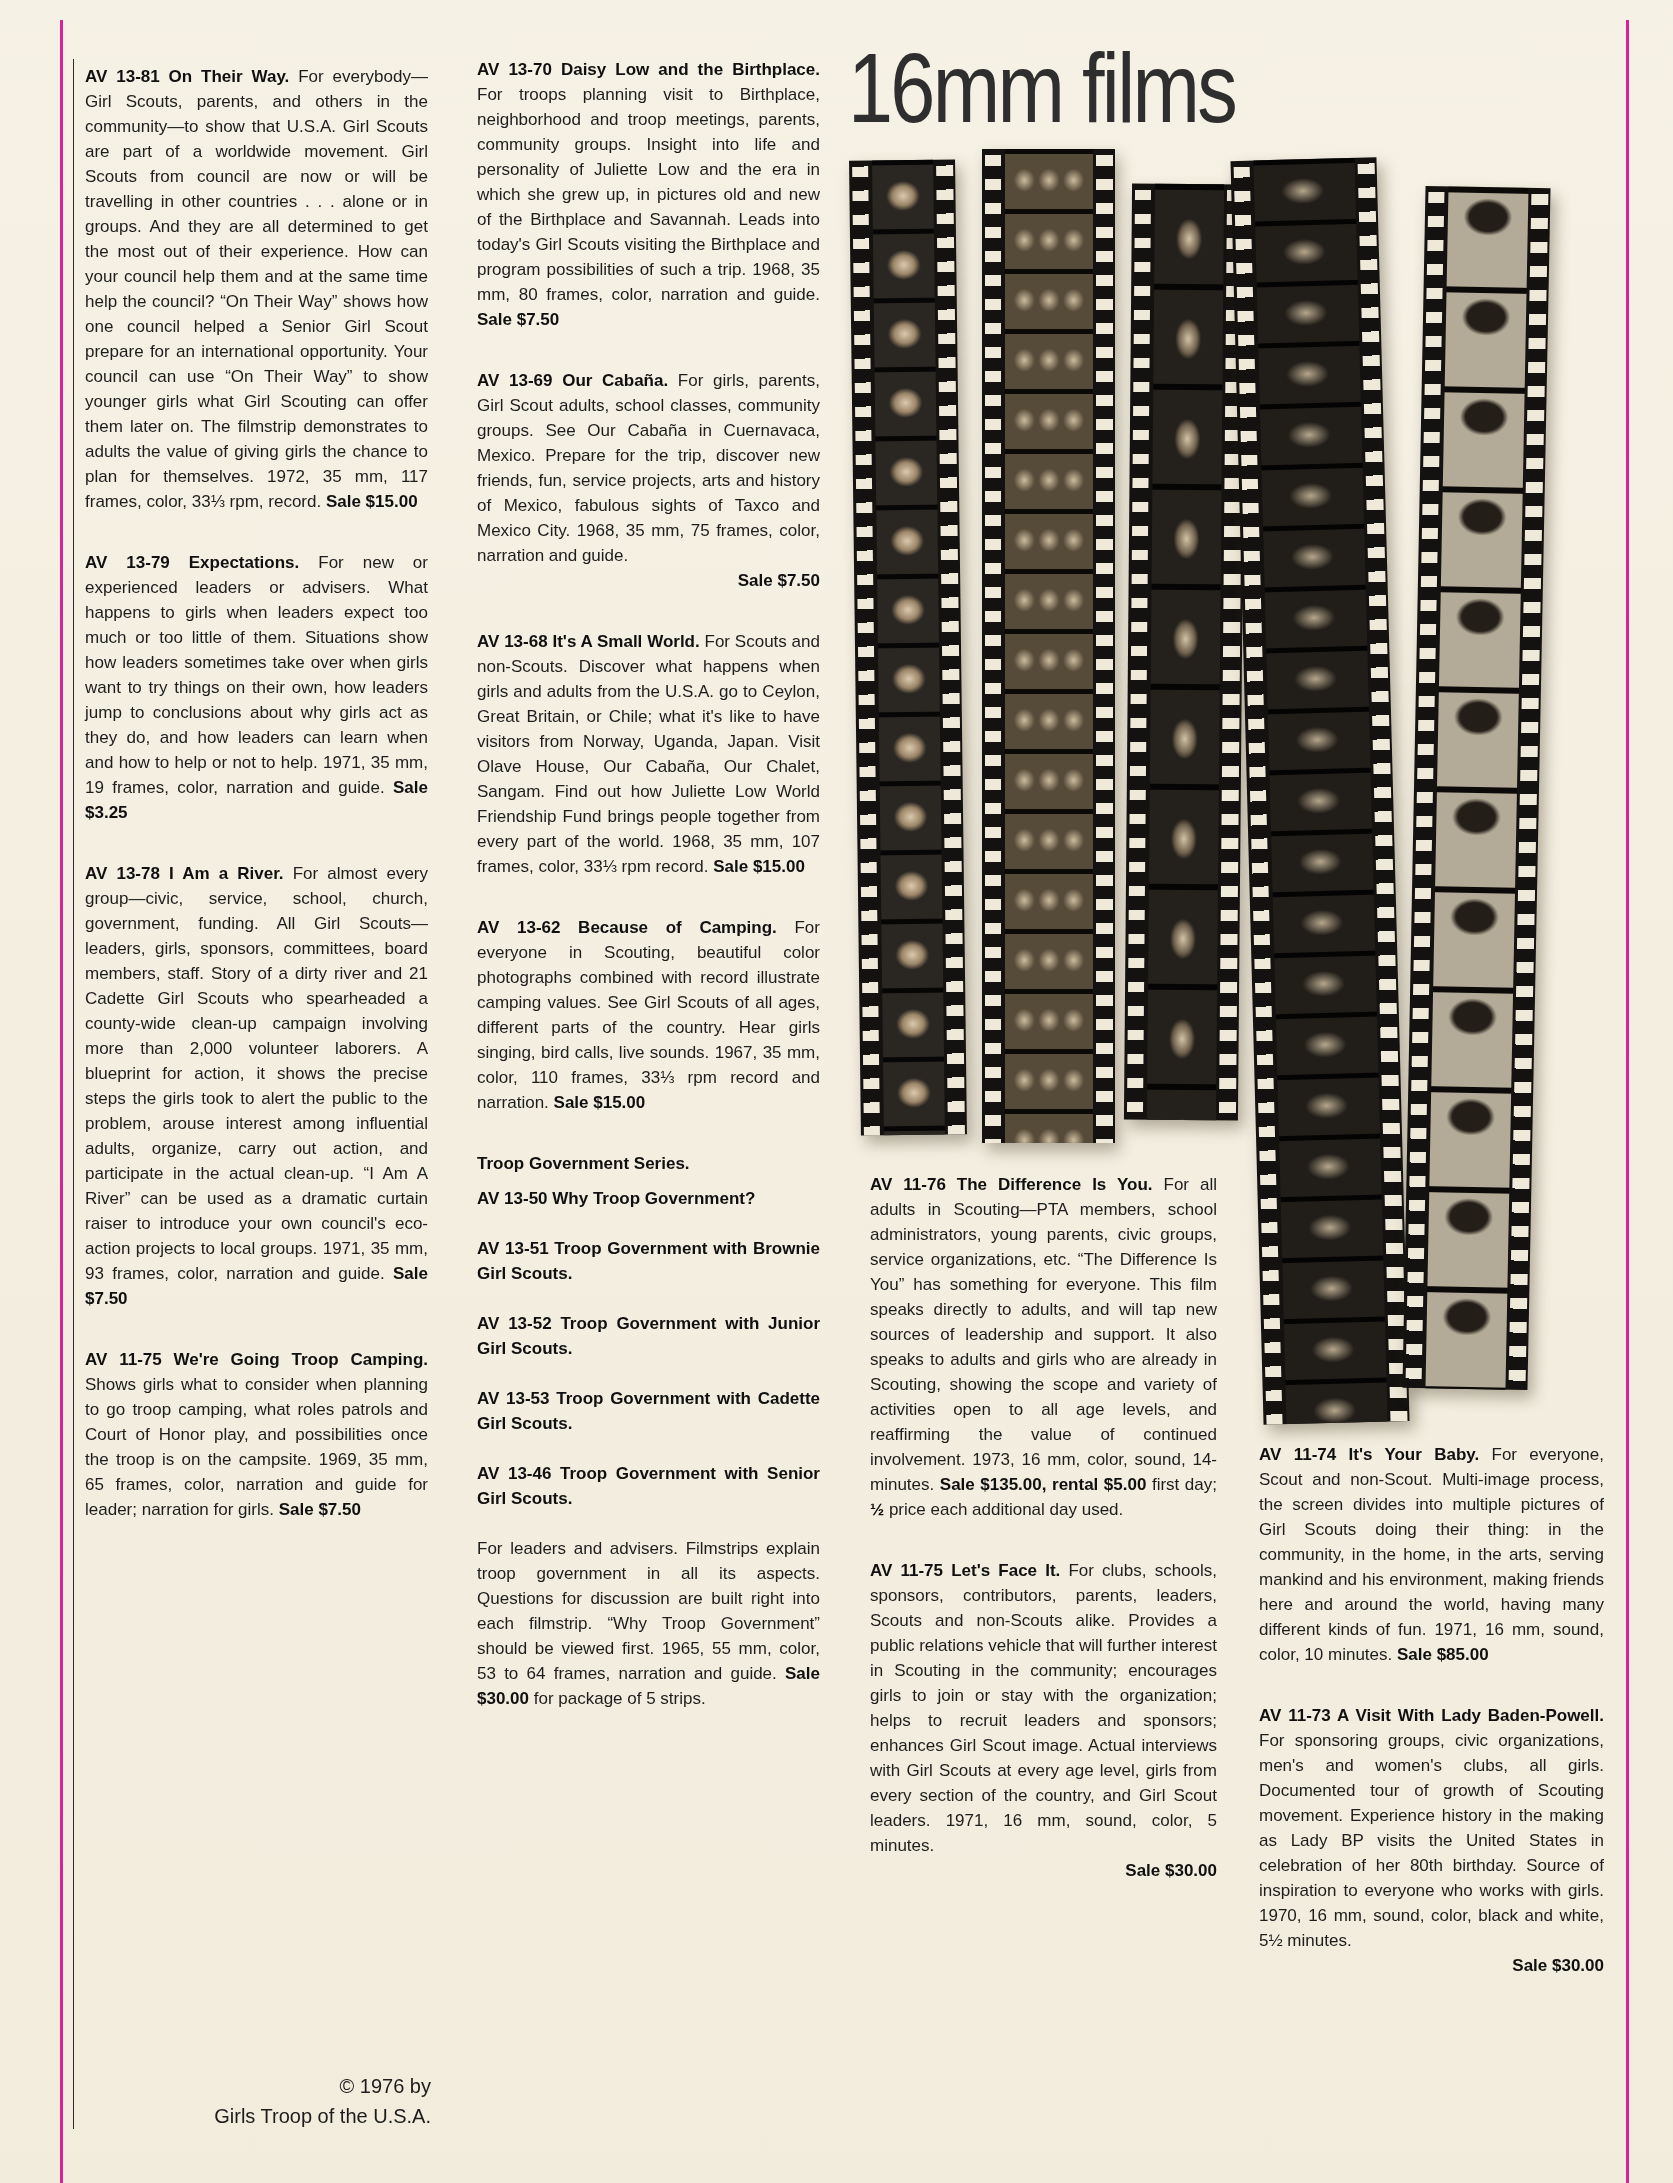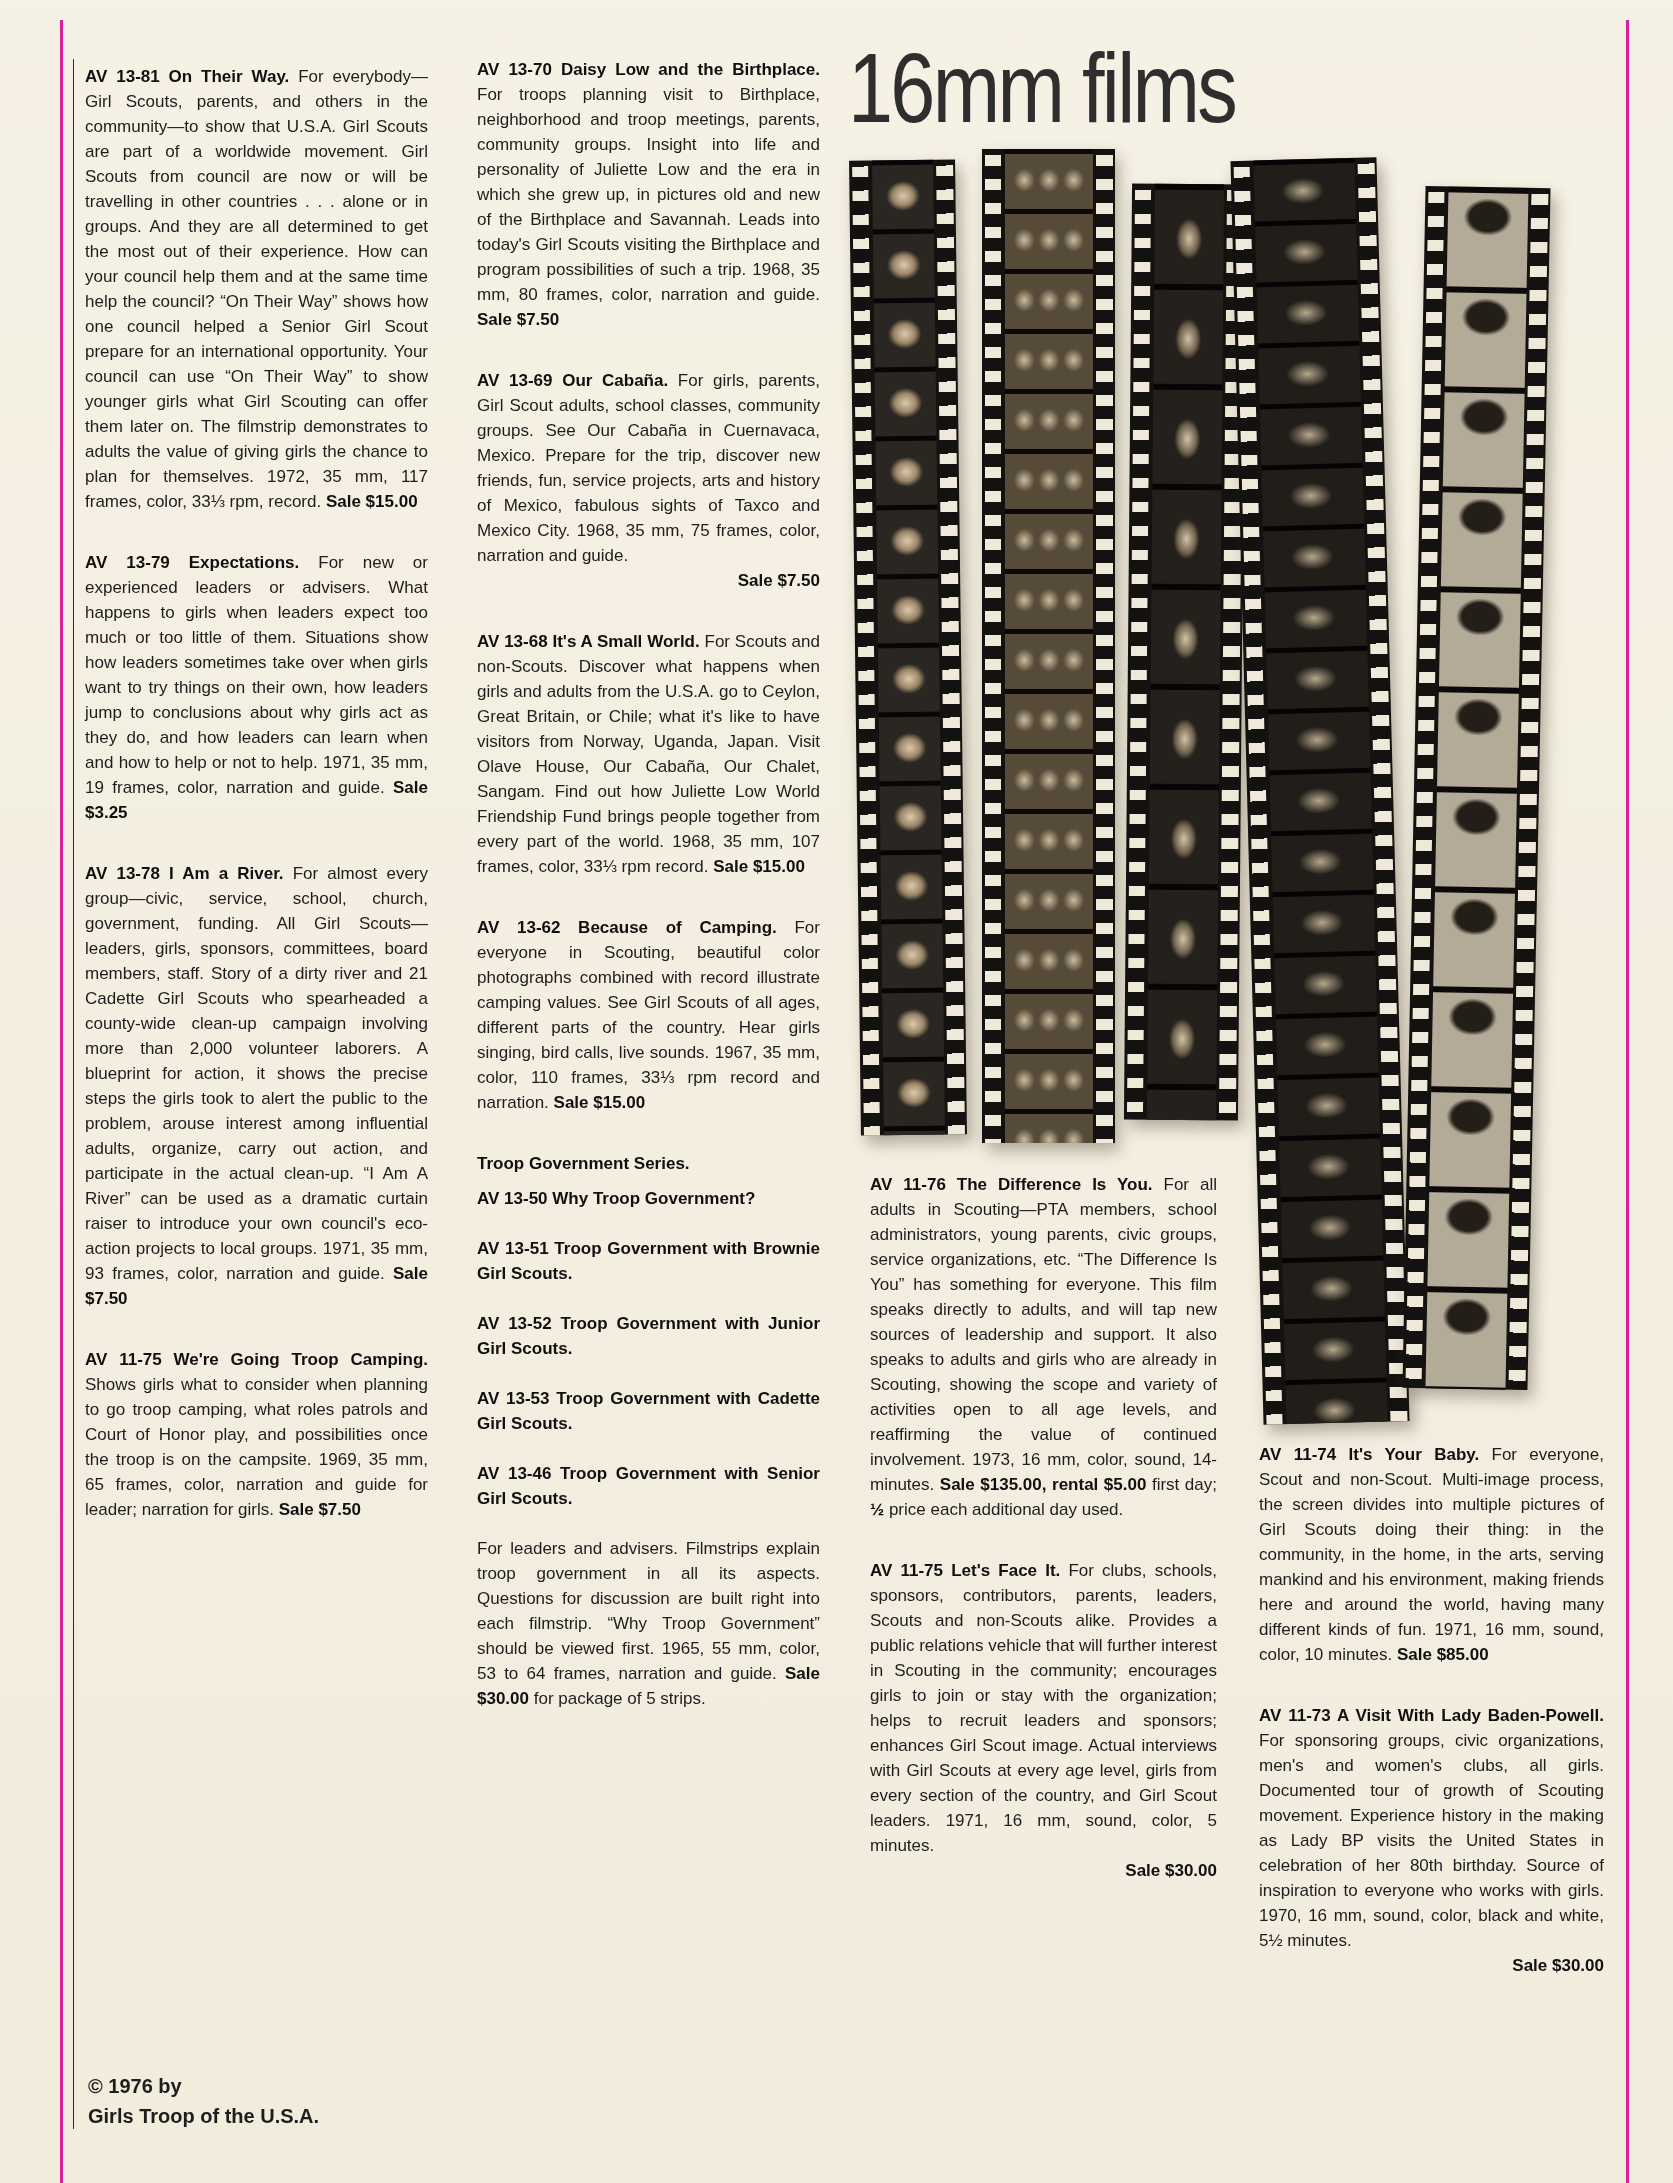--- a/index.html
+++ b/index.html
@@ -35,21 +35,21 @@
 
   .films-title{
     position:absolute;left:848px;top:32px;
     font-size:81px;font-weight:400;color:#2e2e2e;
     letter-spacing:-2.7px;white-space:nowrap;
     transform:scaleY(1.22);transform-origin:left top;
   }
 
   .footer{
     position:absolute;left:88px;top:2071px;width:343px;
-    font-size:20px;line-height:30px;text-align:left;font-weight:bold;
+    font-size:20px;line-height:30px;text-align:right;
   }
 
   
   .strip{
     position:absolute;display:flex;
     background:#131210;padding:0 2.7px;
     box-shadow:5.3px 8px 14.7px rgba(70,58,36,.38);
   }
   .rail{
     width:16.7px;

